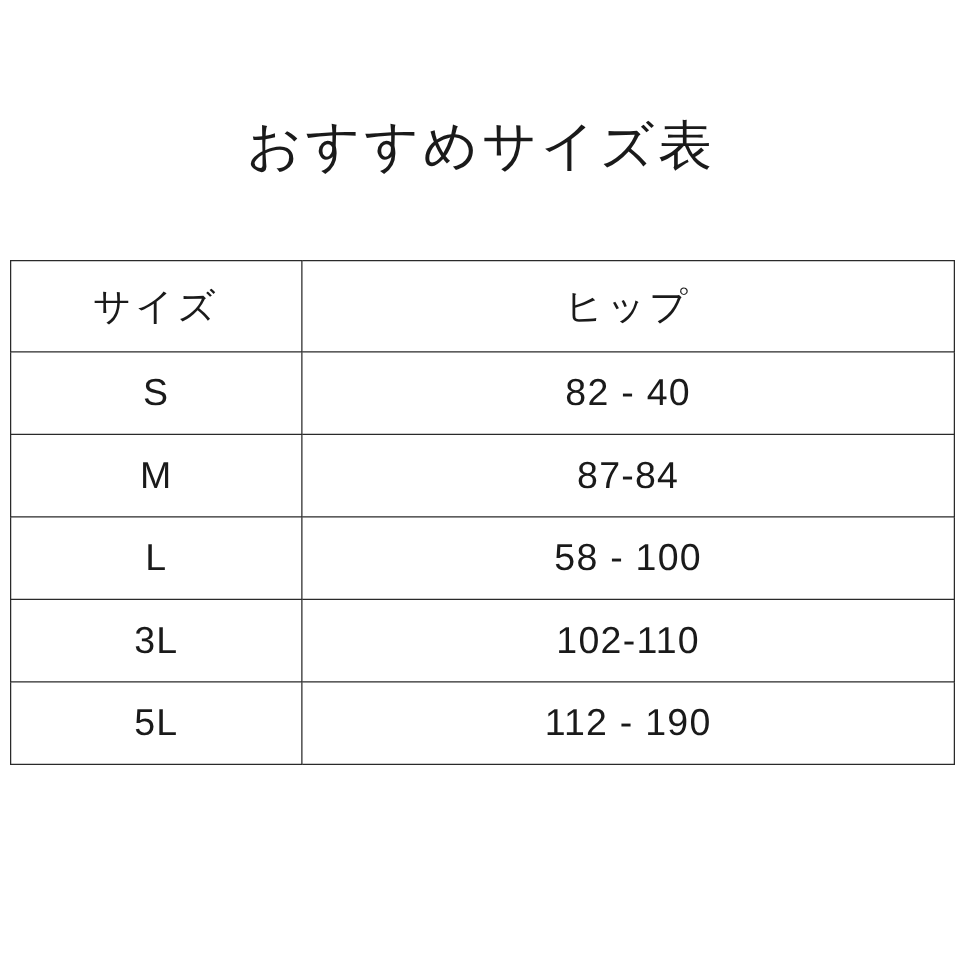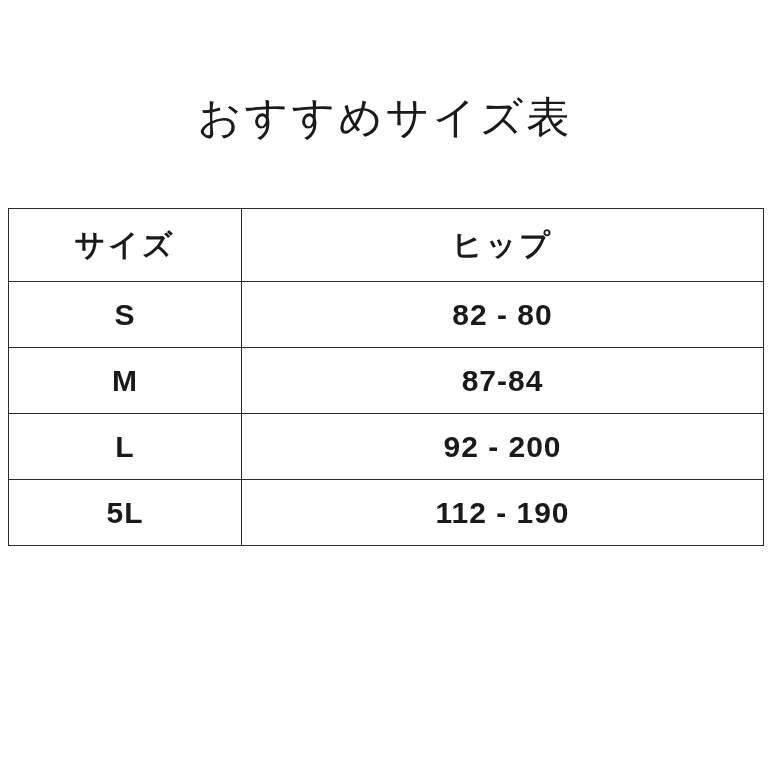--- a/index.html
+++ b/index.html
@@ -40,21 +40,21 @@
     left: 8px;
     width: 754px;
     border-collapse: collapse;
     table-layout: fixed;
   }
   .size-table td {
     border: 1px solid #2a2a2a;
     text-align: center;
     vertical-align: middle;
     font-size: 30px;
-    font-weight: 700;
+    font-weight: 400;
     color: #1a1a1a;
     padding: 0;
     height: 65px;
   }
   .size-table tr.header-row td {
     font-size: 30px;
     letter-spacing: 3px;
     height: 72px;
   }
   .col-size {
@@ -87,43 +87,51 @@
         <td class="col-hip">
           <span class="header-label">ヒップ</span>
         </td>
       </tr>
 
       <tr>
         <td class="col-size">
           <span class="cell-val">S</span>
         </td>
         <td class="col-hip">
-          <span class="cell-val">82 - 80</span>
+          <span class="cell-val">82 - 40</span>
         </td>
       </tr>
 
       <tr>
         <td class="col-size">
           <span class="cell-val">M</span>
         </td>
         <td class="col-hip">
           <span class="cell-val">87-84</span>
         </td>
       </tr>
 
       <tr>
         <td class="col-size">
           <span class="cell-val">L</span>
         </td>
         <td class="col-hip">
-          <span class="cell-val">92 - 200</span>
+          <span class="cell-val">58 - 100</span>
         </td>
       </tr>
 
 
+      <tr>
+        <td class="col-size">
+          <span class="cell-val">3L</span>
+        </td>
+        <td class="col-hip">
+          <span class="cell-val">102-110</span>
+        </td>
+      </tr>
 
 
       <tr>
         <td class="col-size">
           <span class="cell-val">5L</span>
         </td>
         <td class="col-hip">
           <span class="cell-val">112 - 190</span>
         </td>
       </tr>

